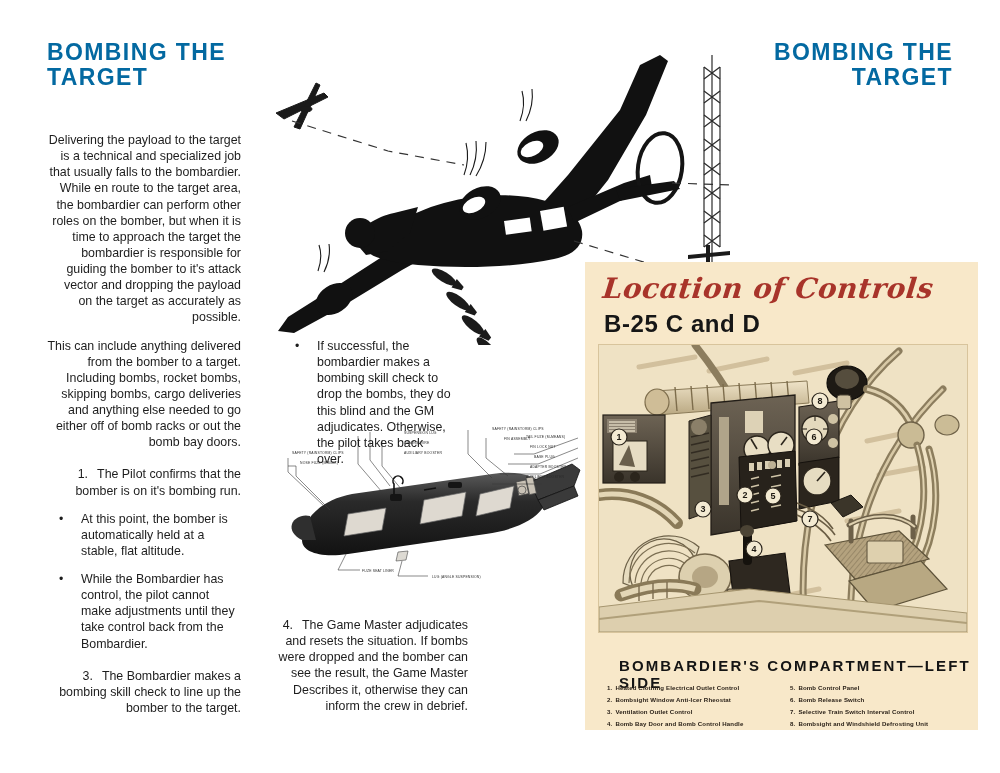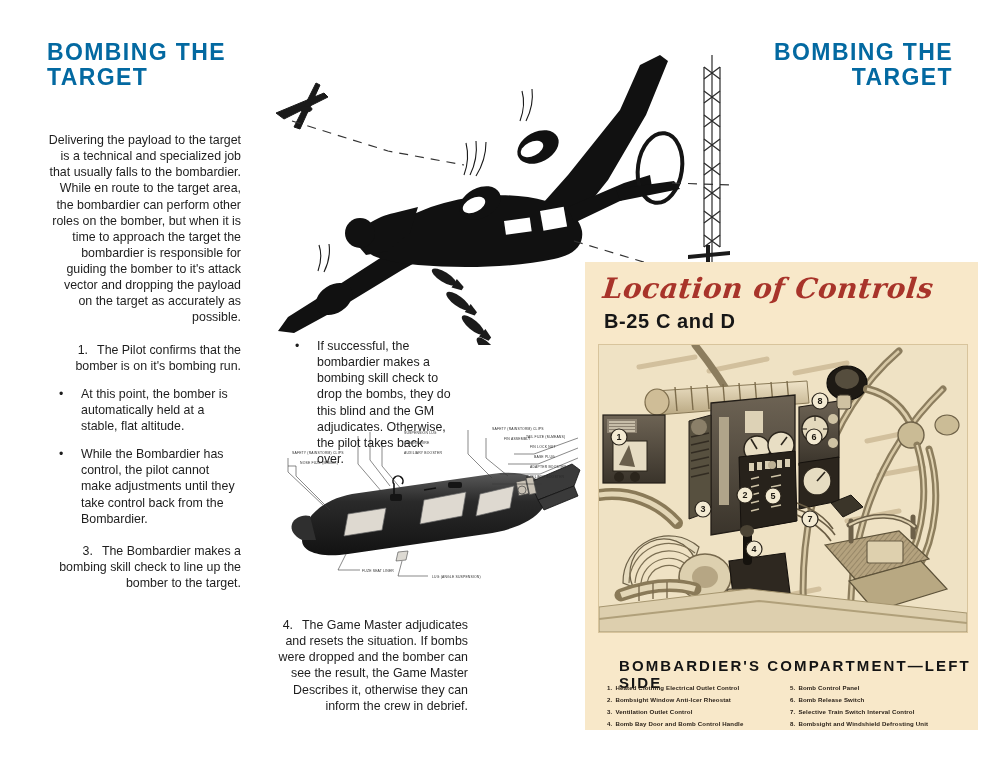--- a/index.html
+++ b/index.html
@@ -120,21 +120,21 @@
     letter-spacing: 0.5px;
     color: #a8342a;
     transform: skewX(-6deg);
   }
   #manual-model {
     position: absolute;
     left: 19px;
     top: 48px;
     font-family: "Liberation Sans", sans-serif;
     font-weight: 700;
-    font-size: 20px;
+    font-size: 24px;
     letter-spacing: 0.6px;
     color: #161616;
   }
   #manual-figure {
     position: absolute;
     left: 13px;
     top: 82px;
     width: 368px;
     height: 287px;
     background: #efe0c2;
@@ -345,20 +345,21 @@
       <text x="244" y="44">ADAPTER BOOSTER</text>
       <text x="240" y="54">AUXILIARY BOOSTER</text>
       <text x="76" y="148">FUZE SEAT LINER</text>
       <text x="146" y="154">LUG (ANGLE SUSPENSION)</text>
     </g>
   </svg>
 </div>
 
 <div class="col" id="col-left">
   <p class="para">Delivering the payload to the target is a technical and specialized job that usually falls to the bombardier. While en route to the target area, the bombardier can perform other roles on the bomber, but when it is time to approach the target the bombardier is responsible for guiding the bomber to it's attack vector and dropping the payload on the target as accurately as possible.</p>
+  <p class="para">This can include anything delivered from the bomber to a target. Including bombs, rocket bombs, skipping bombs, cargo deliveries and anything else needed to go either off of bomb racks or out the bomb bay doors.</p>
 
   <p class="num-item">
     <span class="n">1.</span><span>The Pilot confirms that the bomber is on it's bombing run.</span>
   </p>
 
 
   <p class="bullet-item">
     <span class="dot">•</span><span>At this point, the bomber is automatically held at a stable, flat altitude.</span>
   </p>
 

